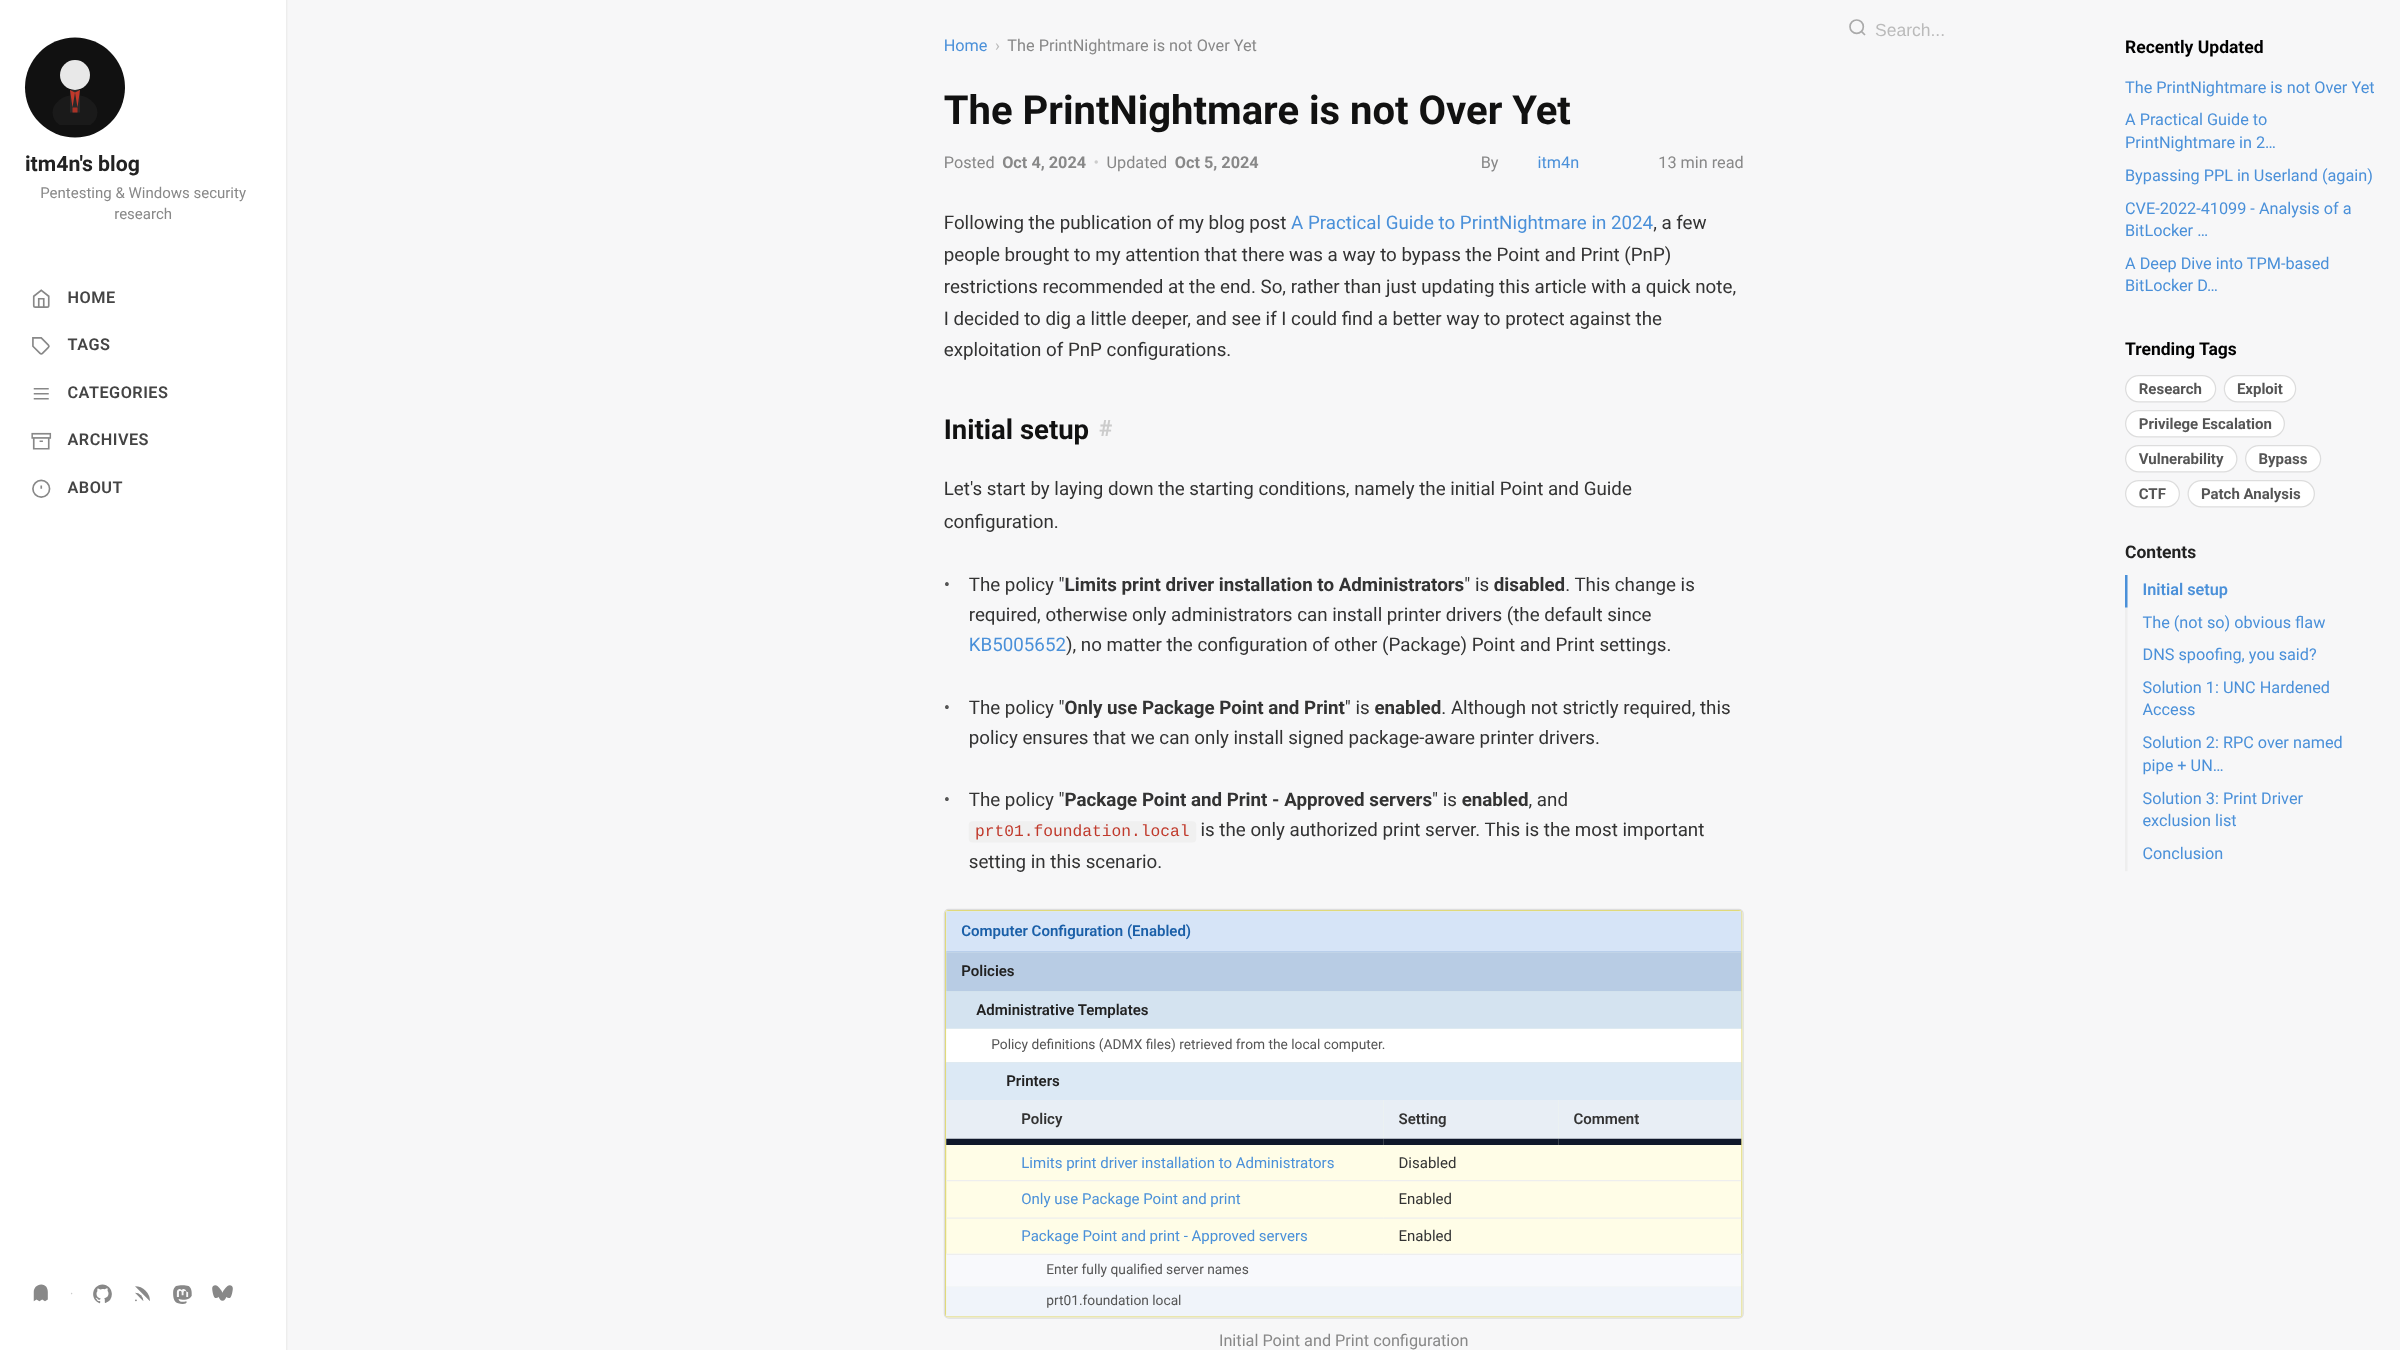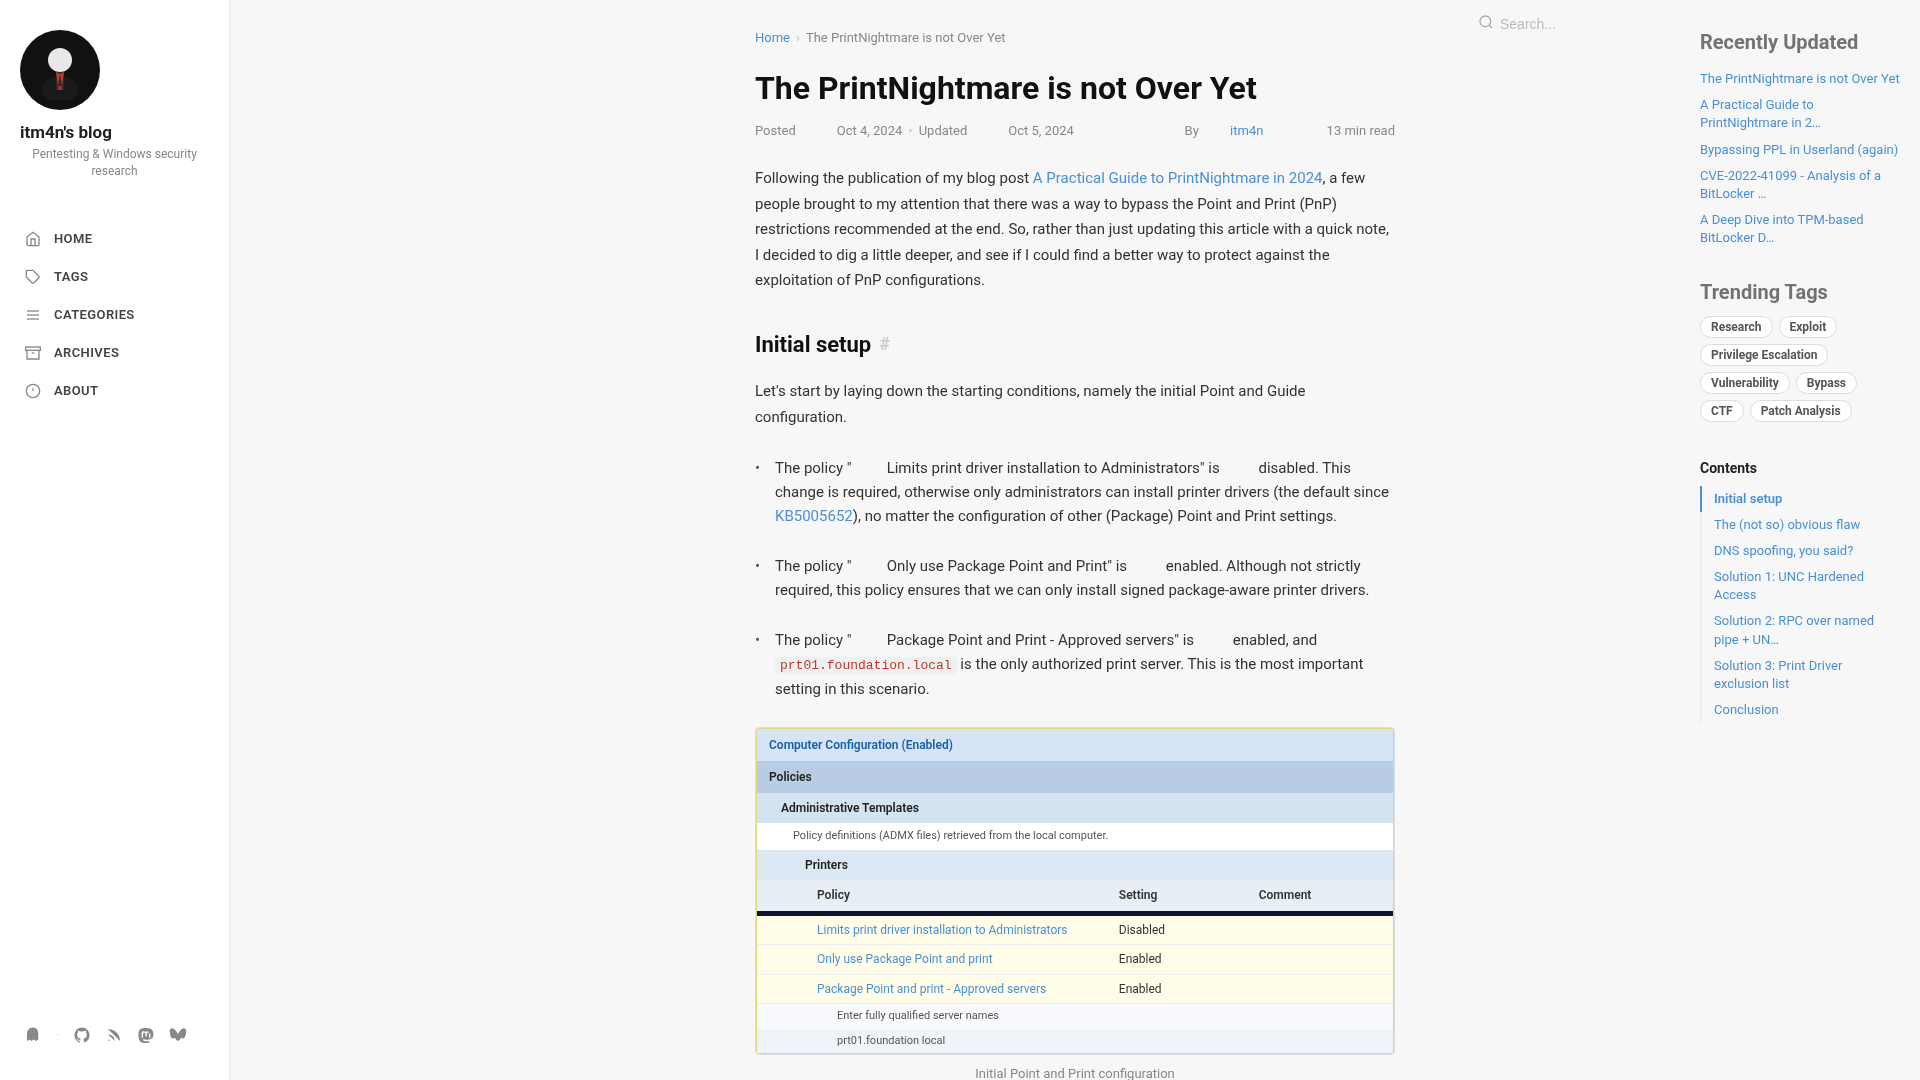--- a/index.html
+++ b/index.html
@@ -124,21 +124,21 @@
       color: #555;
     }
     code.inline {
       background: #f0f0f0;
       border-radius: 3px;
       padding: 1px 5px;
       font-family: 'Courier New', monospace;
       font-size: 13px;
       color: #c0392b;
     }
-    strong { font-weight: 400; margin-left: 35px; }
+    strong { font-weight: 700; }
 
     
     .screenshot-container {
       border: 1px solid #ddd;
       border-radius: 4px;
       overflow: hidden;
       margin: 16px 0 8px 0;
       background: #fff;
     }
     .screenshot-inner {
@@ -198,31 +198,31 @@
     .right-sidebar {
       width: 240px;
       min-width: 240px;
       padding: 30px 20px;
       position: fixed;
       right: 0; top: 0; bottom: 0;
       overflow-y: auto;
       background: #f7f7f8;
     }
     .right-section-title {
-      font-size: 20px; font-weight: 700; color: #737373;
+      font-size: 14px; font-weight: 700; color: #000000;
       margin-bottom: 12px;
     }
     .recent-list { list-style: none; margin-bottom: 28px; }
     .recent-list li {
       font-size: 13px; color: #4a90d9;
       padding: 4px 0;
       cursor: pointer;
       line-height: 1.4;
     }
-    .tags-section { margin-bottom: 38px; }
+    .tags-section { margin-bottom: 28px; }
     .tags-container { display: flex; flex-wrap: wrap; gap: 6px; }
     .tag-pill {
       background: #fff;
       border: 1px solid #ddd;
       border-radius: 12px;
       padding: 3px 10px;
       font-size: 12px; color: #555;
       cursor: pointer;
       font-weight: bold;
     }

